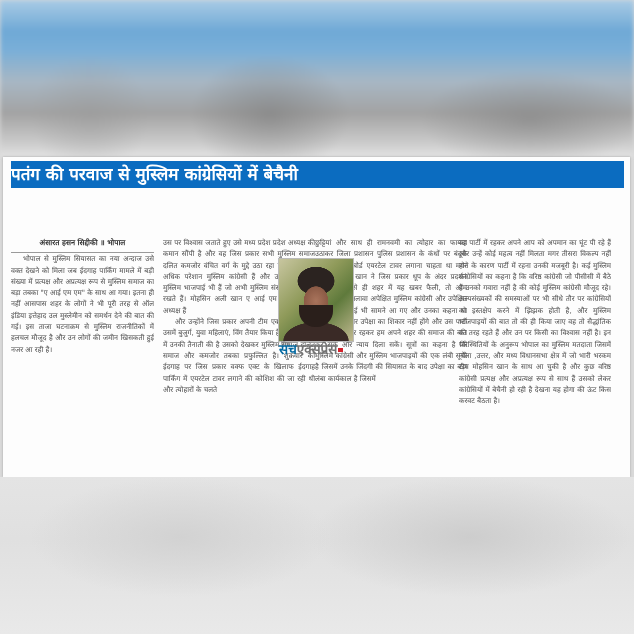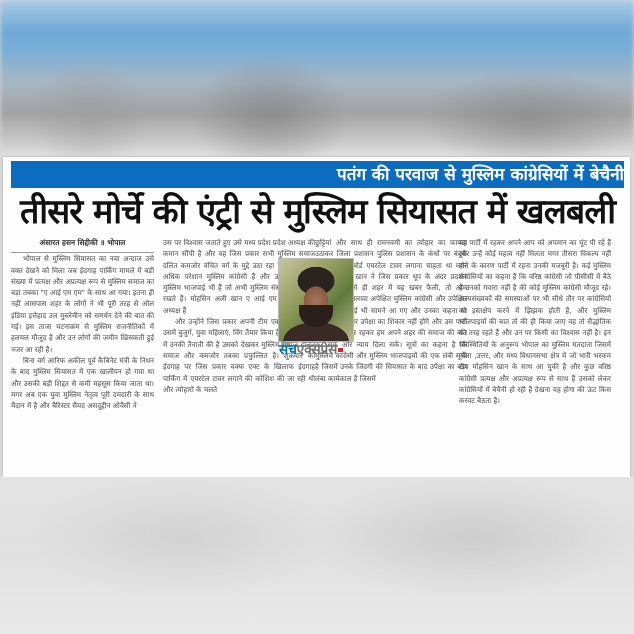--- a/index.html
+++ b/index.html
@@ -25,21 +25,21 @@
         linear-gradient(to bottom, #e4e4e4, #e0e0e0 40%, #e9e9e9);
     }
     .clip {
       position: absolute; left: 3px; top: 157px; width: 627px; height: 320px;
       background: #fdfdfd;
       box-shadow: 0 0 2px rgba(0,0,0,0.25);
     }
     .kicker {
       position: absolute; left: 8px; top: 4px; width: 613px; height: 27px;
       background: #0b6cc0;
-      color: #ffffff; text-align: right;
+      color: #ffffff; text-align: left;
       font-size: 17px; line-height: 27px; font-weight: bold;
     }
     .headline {
       position: absolute; left: 6px; top: 31px; width: 617px; height: 46px;
       color: #111111; text-align: center;
       font-family: "DejaVu Sans", sans-serif;
       font-weight: bold; font-size: 34px; line-height: 46px;
       letter-spacing: -1px; white-space: nowrap; overflow: hidden;
     }
     .cols { position: absolute; left: 8px; top: 80px; width: 615px; height: 238px; }
@@ -80,27 +80,25 @@
     .logo .small { position: absolute; left: 2px; top: -5px; font-size: 4px; color: #777; }
     .logo .dot { display: inline-block; width: 5px; height: 4px; background: #d3202a; margin-left: 1px; vertical-align: middle; }
   </style>
 </head>
 <body>
 
 <div class="bg-top"></div>
 
 <div class="clip">
   <div class="kicker">पतंग की परवाज से मुस्लिम कांग्रेसियों में बेचैनी</div>
-  <div class="headline">तीसरे मोर्चे की एंट्री से मुस्लिम सियासत में खलबली</div>
 
   <div class="cols">
     <div class="col c1">
       <p class="byline">अंसारत हसन सिद्दीकी ॥ भोपाल</p>
       <p>भोपाल से मुस्लिम सियासत का नया अन्दाज उसे वक्त देखने को मिला जब ईदगाह पार्किंग मामले में बड़ी संख्या में प्रत्यक्ष और अप्रत्यक्ष रूप से मुस्लिम समाज का बड़ा तबका "ए आई एम एम" के साथ आ गया। इतना ही नहीं आसपास शहर के लोगों ने भी पूरी तरह से ऑल इंडिया इत्तेहाद उल मुस्लेमीन को समर्थन देने की बात की गई। इस ताजा घटनाक्रम से मुस्लिम राजनीतिकों में हलचल मौजूद है और उन लोगों की जमीन खिसकती हुई नजर आ रही है।</p>
-      <p>बिना वर्ग आरिफ अकील पूर्व कैबिनेट मंत्री के निधन के बाद मुस्लिम सियासत में एक खालीपन हो गया था और उसकी बड़ी शिद्दत से कमी महसूस किया जाता था। मगर अब एक युवा मुस्लिम नेतृत्व पूरी दमदारी के साथ मैदान में है और बैरिस्टर सैयद असदुद्दीन ओवैसी ने</p>
     </div>
     <div class="col c2">
       <p style="text-indent:0">उस पर विश्वास जताते हुए उसे मध्य प्रदेश प्रदेश अध्यक्ष की कमान सौंपी है और वह जिस प्रकार सभी मुस्लिम समाज दलित कमजोर वंचित वर्ग के मुद्दे उठा रहा है उससे सबसे अधिक परेशान मुस्लिम कांग्रेसी हैं और उसके बाद वह मुस्लिम भाजपाई भी हैं जो अभी मुस्लिम संस्थानों में दखल रखते हैं। मोहसिन अली खान ए आई एम एम के प्रदेश अध्यक्ष हैं</p>
       <p>और उन्होंने जिस प्रकार अपनी टीम एकत्र की है और उसमें बुजुर्ग, युवा महिलाएं, विंग तैयार किया है और हर जिले में उनकी तैनाती की है उसको देखकर मुस्लिम समाज दलित समाज और कमजोर तबका प्रफुल्लित है। शुक्रवार को ईदगाह पर जिस प्रकार वक्फ एक्ट के खिलाफ ईदगाह पार्किंग में एयरटेल टावर लगाने की कोशिश की जा रही थी और त्योहारों के चलते</p>
     </div>
     <div class="col c3">
       <p style="text-indent:0">छुट्टियां और साथ ही रामनवमी का त्योहार का फायदा उठाकर जिला प्रशासन पुलिस प्रशासन के कंधों पर बंदूक रखकर वक्फ बोर्ड एयरटेल टावर लगाना चाहता था मगर मोहसिन अली खान ने जिस प्रकार धूप के अंदर प्रदर्शन किया और जैसे ही शहर में यह खबर फैली, तो आम मुसलमान के अलावा अपेक्षित मुस्लिम कांग्रेसी और उपेक्षित मुस्लिम भाजपाई भी सामने आ गए और उनका कहना था कि अब हम और उपेक्षा का शिकार नहीं होंगे और उस पार्टी में रहेंगे जहां पर रहकर हम अपने शहर की समाज की बात कर सकें और न्याय दिला सकें। सूत्रों का कहना है कि मुस्लिम कांग्रेसी और मुस्लिम भाजपाइयों की एक लंबी सूची है जिसमें उनके जिंदगी की सियासत के बाद उपेक्षा का बड़ा लंबा कार्यकाल है जिसमें</p>
     </div>
     <div class="col c4">
       <p style="text-indent:0">वह पार्टी में रहकर अपने आप को अपमान का घूंट पी रहे हैं और उन्हें कोई महत्व नहीं मिलता मगर तीसरा विकल्प नहीं होने के कारण पार्टी में रहना उनकी मजबूरी है। कई मुस्लिम कांग्रेसियों का कहना है कि वरिष्ठ कांग्रेसी जो पीसीसी में बैठे हैं उनको गवारा नहीं है की कोई मुस्लिम कांग्रेसी मौजूद रहे। अल्पसंख्यकों की समस्याओं पर भी सीधे तौर पर कांग्रेसियों को इस्तक्षेप करने में झिझक होती है, और मुस्लिम भाजपाइयों की बात तो की ही किया जाए वह तो सैद्धांतिक की तरह रहते हैं और उन पर किसी का विश्वास नहीं है। इन परिस्थितियों के अनुरूप भोपाल का मुस्लिम मतदाता जिसमें नोला ,उत्तर, और मध्य विधानसभा क्षेत्र में जो भारी भरकम टीम मोहसिन खान के साथ आ चुकी है और कुछ वरिष्ठ कांग्रेसी प्रत्यक्ष और अप्रत्यक्ष रूप से साथ हैं उसको लेकर कांग्रेसियों में बेचैनी हो रही है देखना यह होगा की ऊंट किस करवट बैठता है।</p>

